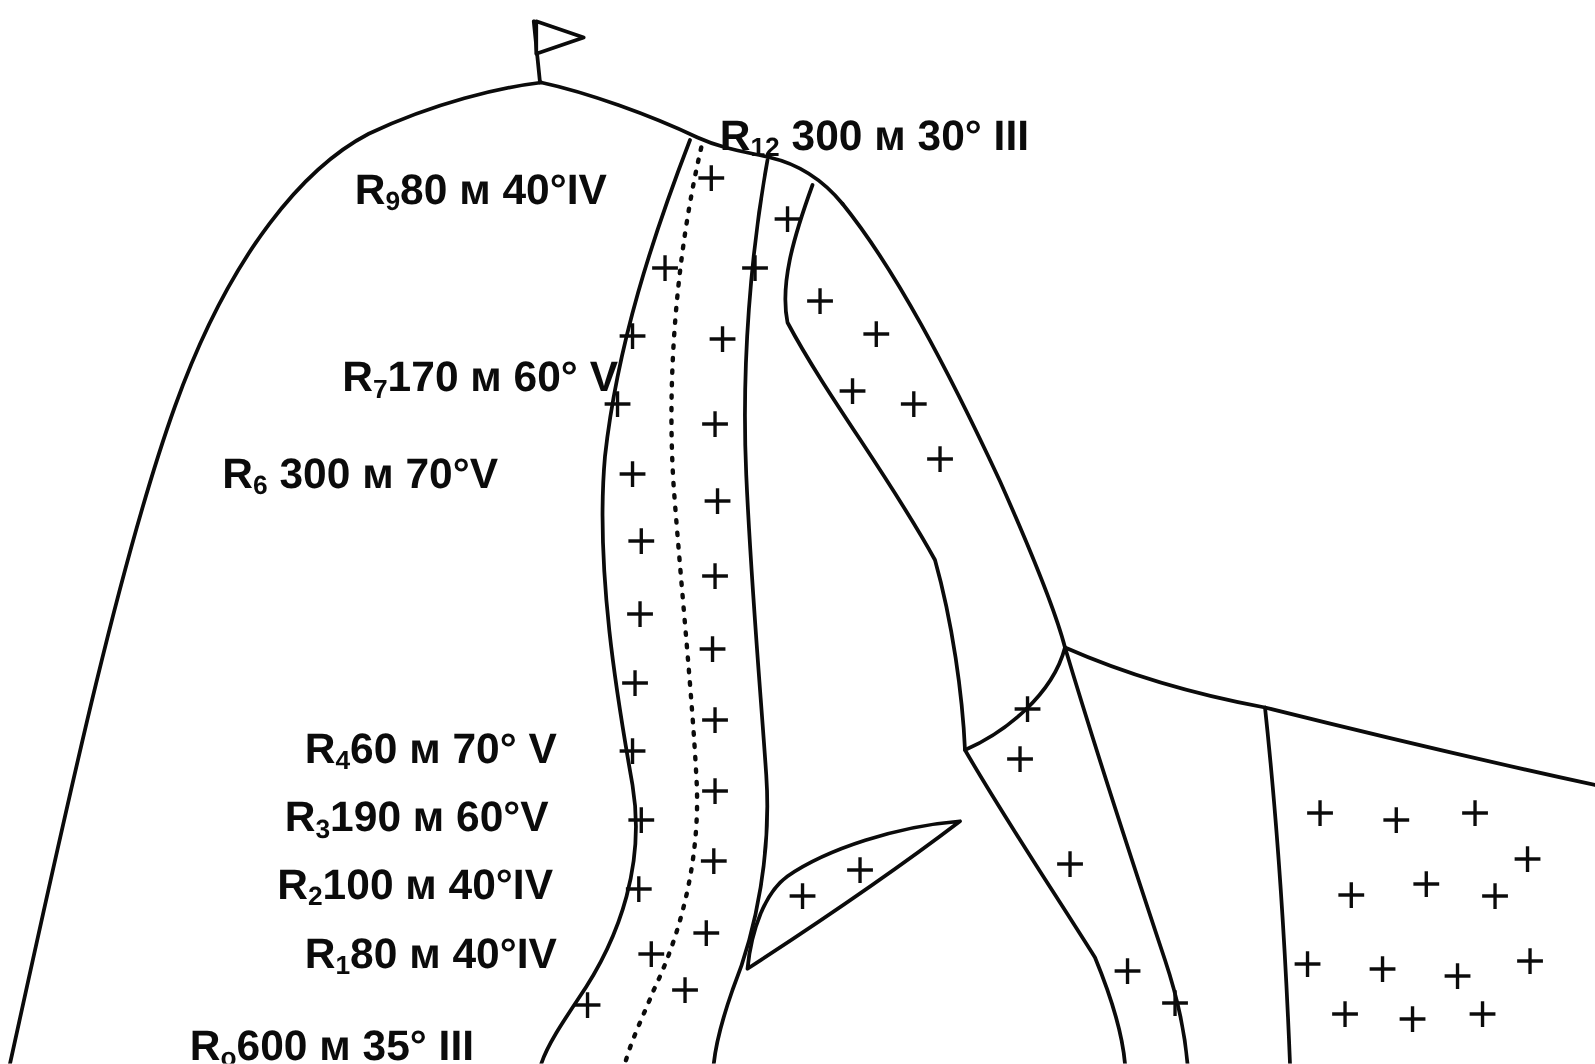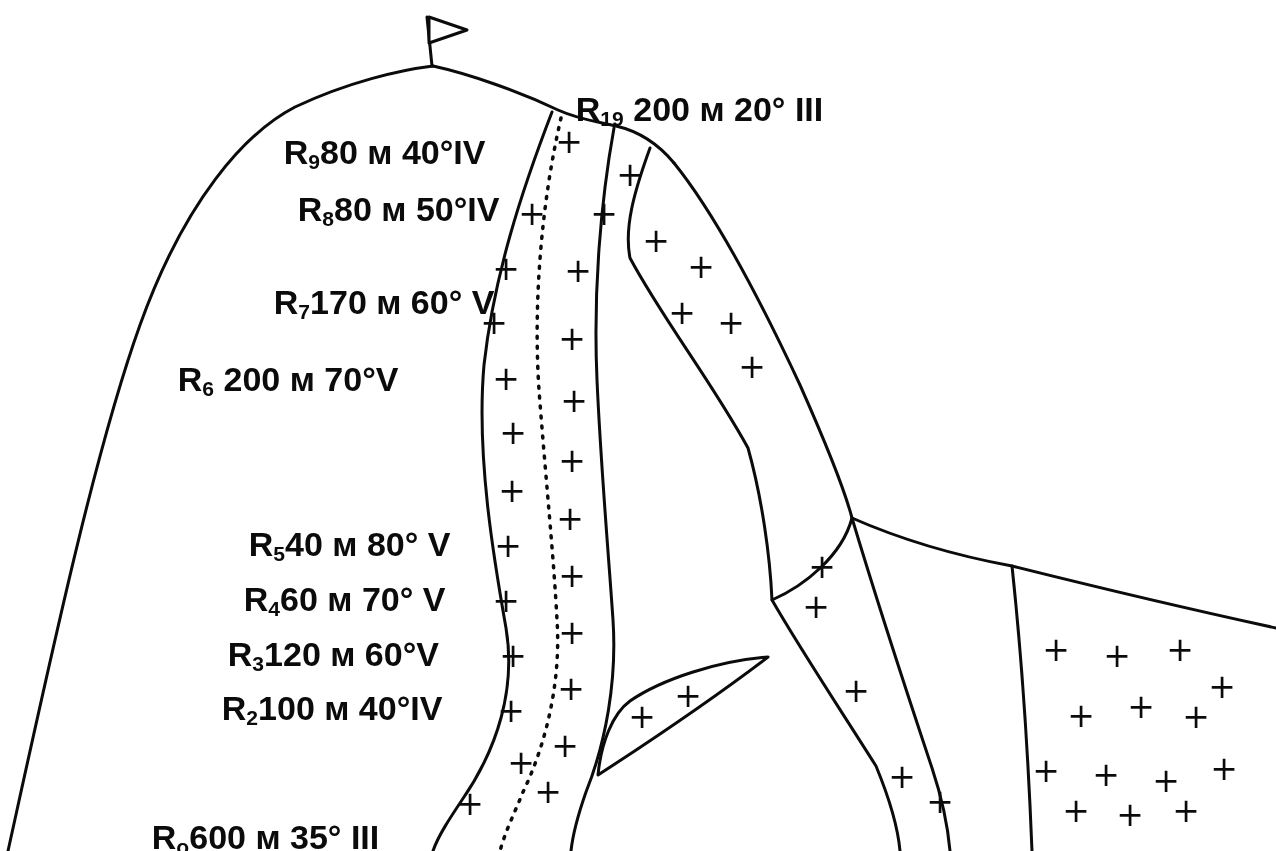--- a/index.html
+++ b/index.html
@@ -103,43 +103,40 @@
         <text x="1106" y="774" class="plus">+</text>
         <text x="1166" y="780" class="plus">+</text>
         <text x="1224" y="768" class="plus">+</text>
         <text x="1076" y="810" class="plus">+</text>
         <text x="1130" y="814" class="plus">+</text>
         <text x="1186" y="810" class="plus">+</text>
       </g>
   </svg>
 
   <div class="route-label" style="left:538px;top:54px">
-    <span>R</span><sub>19</sub><span> 200 м 20° III</span>
+    <span>R</span><sub>12</sub><span> 300 м 30° III</span>
   </div>
   <div class="route-label" style="left:246px;top:97px">
     <span>R</span><sub>9</sub><span>80 м 40°IV</span>
-  </div>
-  <div class="route-label" style="left:260px;top:154px">
-    <span>R</span><sub>8</sub><span>80 м 50°IV</span>
   </div>
   <div class="route-label" style="left:236px;top:247px">
     <span>R</span><sub>7</sub><span>170 м 60° V</span>
   </div>
   <div class="route-label" style="left:140px;top:324px">
-    <span>R</span><sub>6</sub><span> 200 м 70°V</span>
-  </div>
-  <div class="route-label" style="left:211px;top:489px">
-    <span>R</span><sub>5</sub><span>40 м 80° V</span>
+    <span>R</span><sub>6</sub><span> 300 м 70°V</span>
   </div>
   <div class="route-label" style="left:206px;top:544px">
     <span>R</span><sub>4</sub><span>60 м 70° V</span>
   </div>
   <div class="route-label" style="left:190px;top:599px">
-    <span>R</span><sub>3</sub><span>120 м 60°V</span>
+    <span>R</span><sub>3</sub><span>190 м 60°V</span>
   </div>
   <div class="route-label" style="left:184px;top:653px">
     <span>R</span><sub>2</sub><span>100 м 40°IV</span>
+  </div>
+  <div class="route-label" style="left:206px;top:708px">
+    <span>R</span><sub>1</sub><span>80 м 40°IV</span>
   </div>
   <div class="route-label" style="left:114px;top:782px">
     <span>R</span><sub>o</sub><span>600 м 35° III</span>
   </div>
 
 </div>
 
 </body></html>

